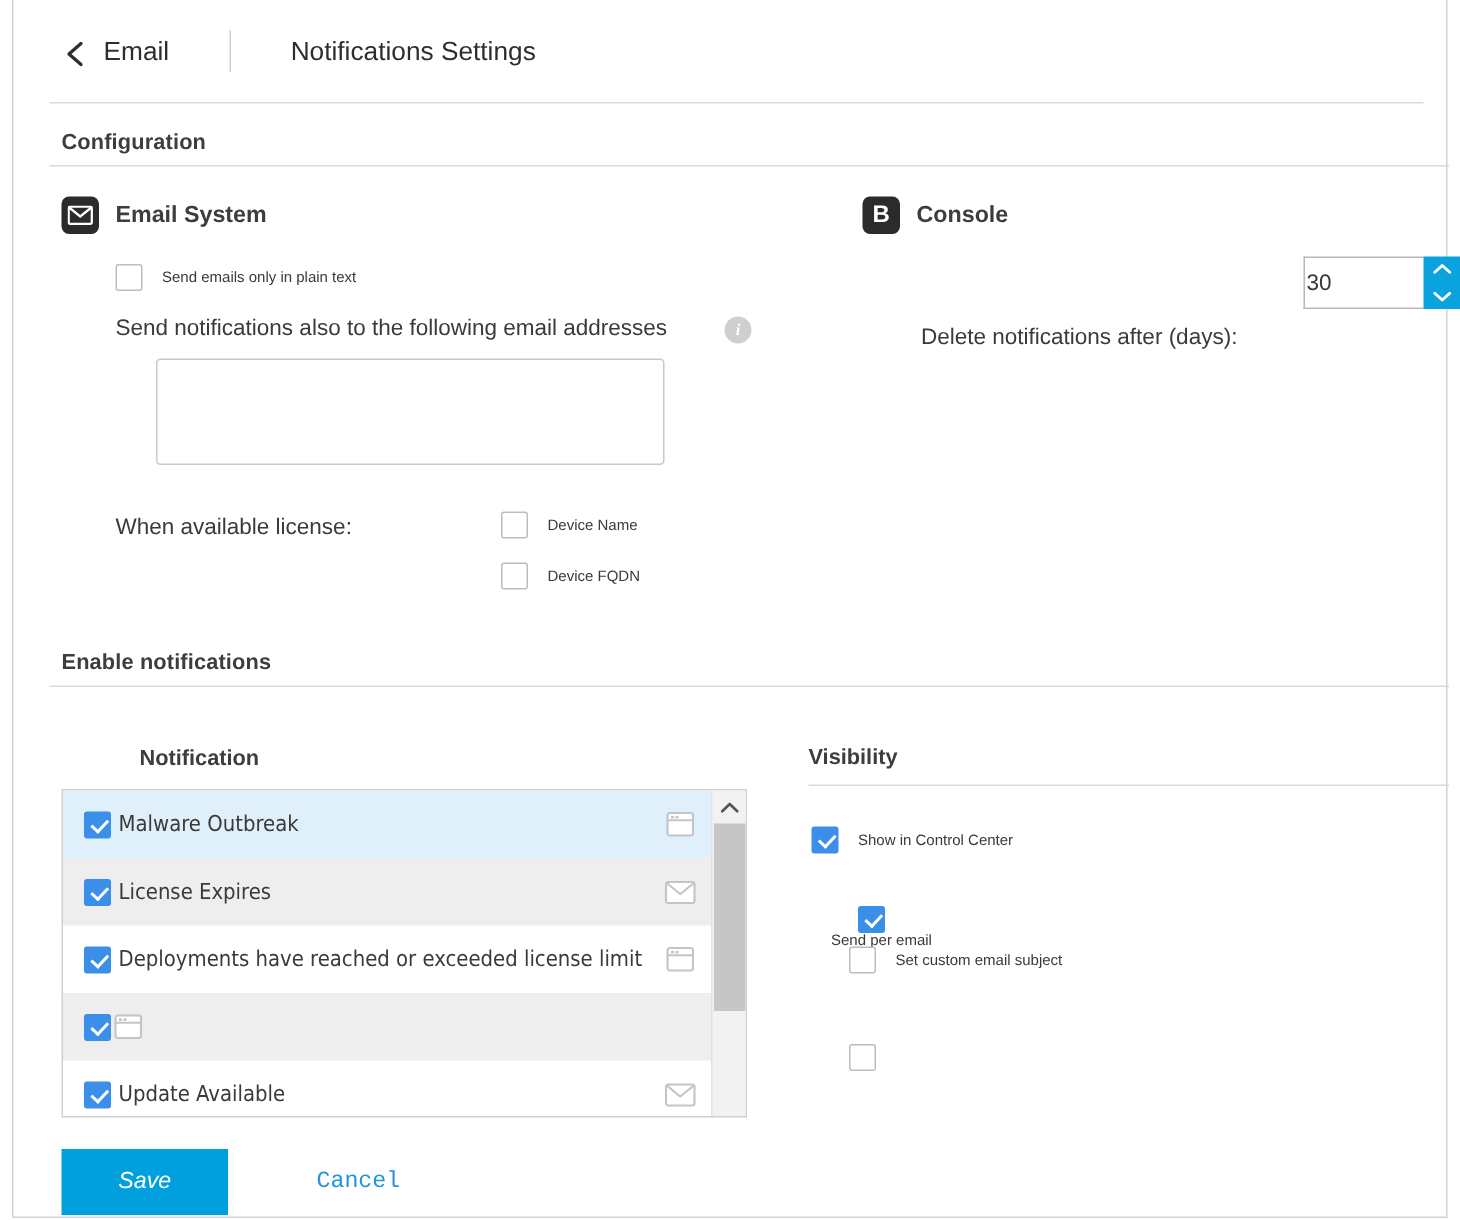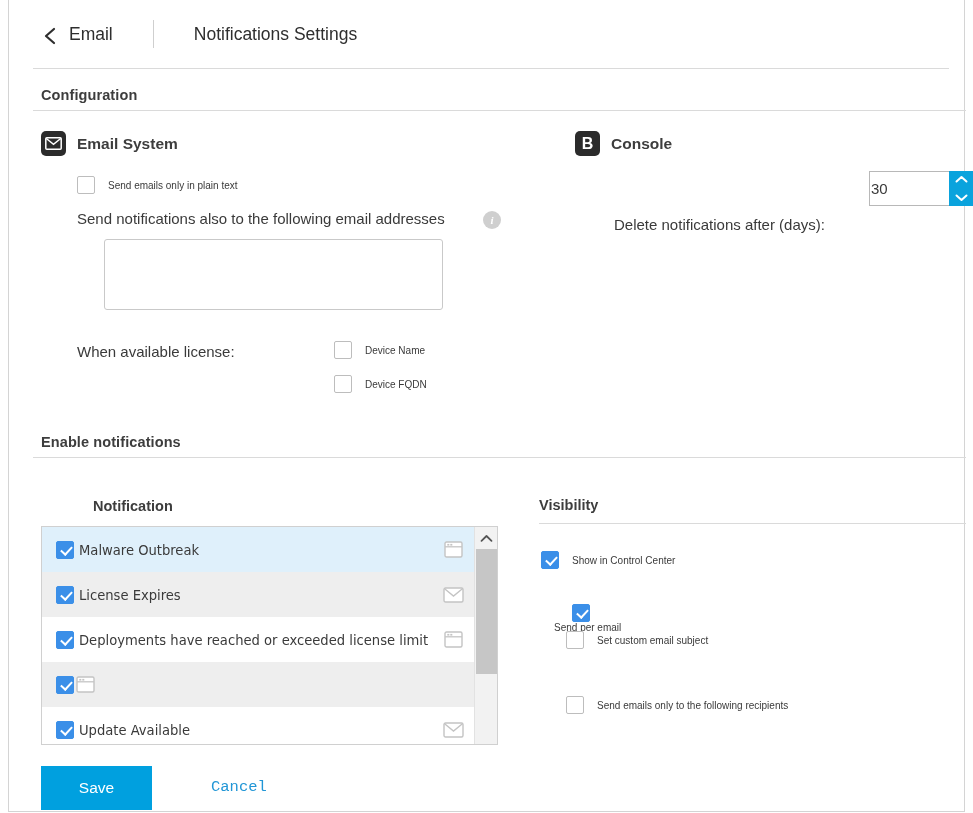--- a/index.html
+++ b/index.html
@@ -336,20 +336,21 @@
     top: 766px;
     width: 111px;
     height: 44px;
     background: #00a0df;
     color: #ffffff;
     border: none;
     font-family: "Liberation Sans", sans-serif;
     font-size: 15.5px;
     cursor: pointer;
     padding: 0;
+    font-style: italic;
   }
   #cancel-btn {
     position: absolute;
     left: 202px;
     top: 778px;
     font-size: 15.5px;
     color: #2196d6;
     cursor: pointer;
     background: none;
     border: none;
@@ -533,19 +534,18 @@
     <span class="cb-label">Send per email</span>
   </div>
 
   <div class="cb-row" style="left:557px; top:631px;">
     <span class="cb"></span>
     <span class="cb-label">Set custom email subject</span>
   </div>
 
   <div class="cb-row" style="left:557px; top:696px;">
     <span class="cb"></span>
-    <span class="cb-label">Send emails only to the following recipients</span>
   </div>
 
   <button id="save-btn">Save</button>
   <button id="cancel-btn">Cancel</button>
 
 </div>
 
 </body></html>

